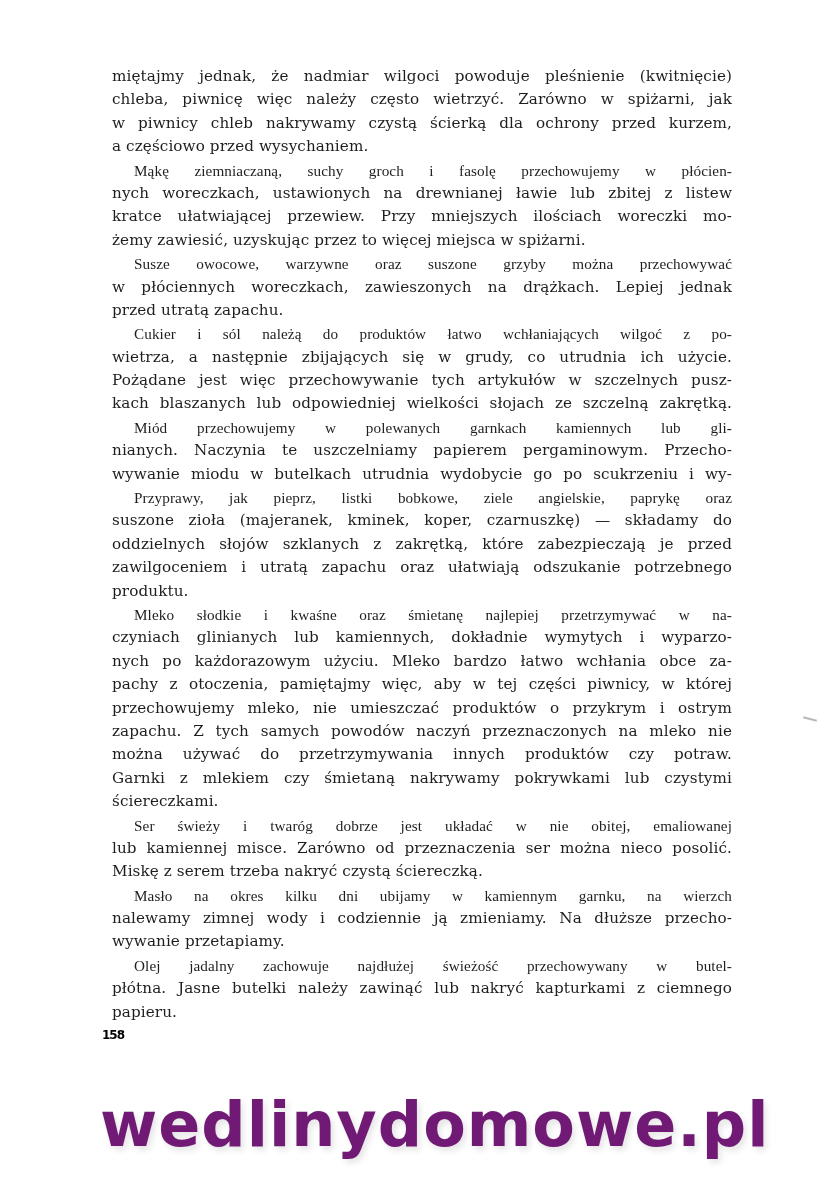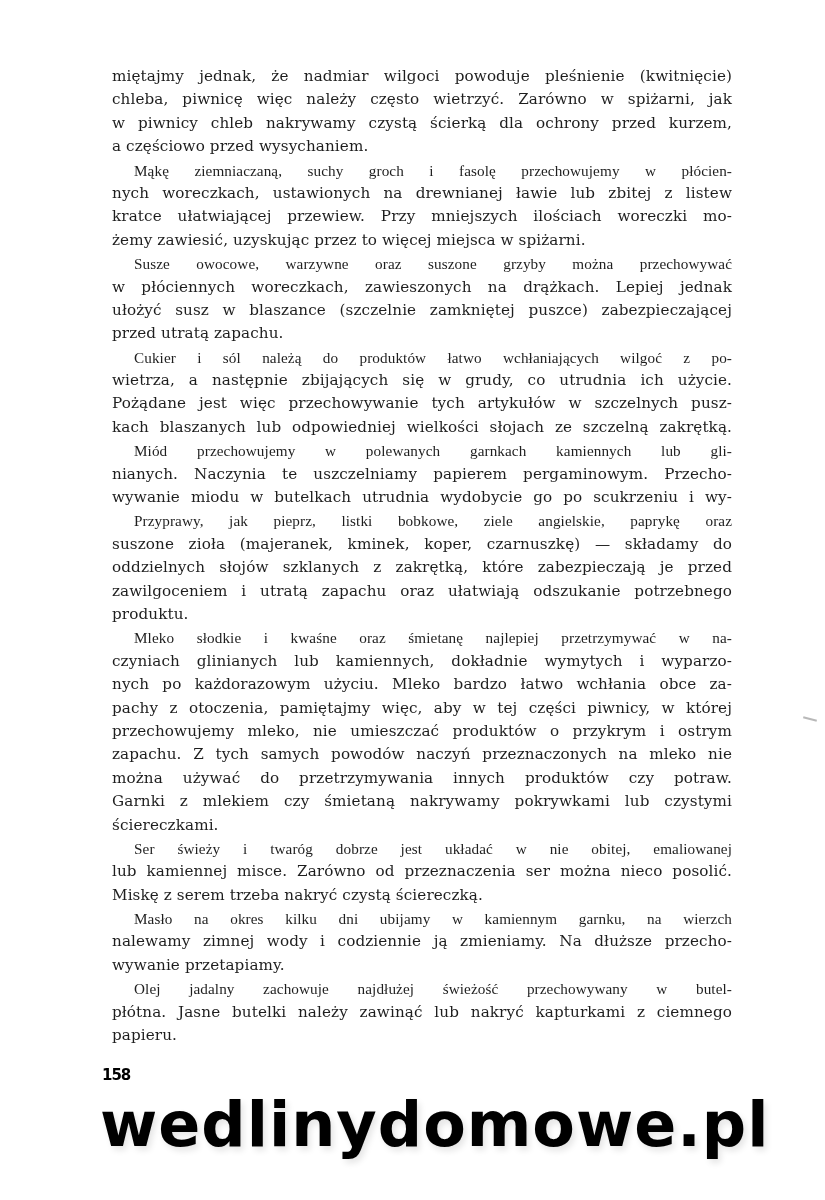--- a/index.html
+++ b/index.html
@@ -13,28 +13,28 @@
   }
   .line {
     display:block; height:23.4px; line-height:23.4px;
     font-size:15.2px; white-space:nowrap;
     text-align:justify; text-align-last:justify;
     letter-spacing:0.1px;
   }
   .line.last { text-align-last:left; }
   .line.indent { padding-left:22px;font-family:Liberation Serif, serif; }
   .page-number {
-    position:absolute; left:102px; top:1066px;
-    font-family:"DejaVu Sans", sans-serif; font-weight:bold; font-size:15px; color:#000;
+    position:absolute; left:102px; top:1028px;
+    font-family:"DejaVu Sans", sans-serif; font-weight:bold; font-size:12px; color:#000;
     letter-spacing:-1px;
   }
   .watermark {
     position:absolute; left:100px; top:1088px;
     font-family:"DejaVu Sans", sans-serif; font-weight:bold; font-size:62px;
-    color:#000000; letter-spacing:1px;
+    color:#701a75; letter-spacing:1px;
     text-shadow: 3px 4px 6px rgba(0,0,0,0.10), 0 0 2px rgba(0,0,0,0.04);
   }
   .scan-mark {
     position:absolute; left:803px; top:718px; width:14px; height:2px; background:#888;
     transform:rotate(15deg); opacity:0.6;
   }
 </style>
 </head>
 <body>
 
@@ -50,21 +50,20 @@
   <div>
     <span class="line indent">Mąkę ziemniaczaną, suchy groch i fasolę przechowujemy w płócien-</span>
     <span class="line">nych woreczkach, ustawionych na drewnianej ławie lub zbitej z listew</span>
     <span class="line">kratce ułatwiającej przewiew. Przy mniejszych ilościach woreczki mo-</span>
     <span class="line last">żemy zawiesić, uzyskując przez to więcej miejsca w spiżarni.</span>
   </div>
 
   <div>
     <span class="line indent">Susze owocowe, warzywne oraz suszone grzyby można przechowywać</span>
     <span class="line">w płóciennych woreczkach, zawieszonych na drążkach. Lepiej jednak</span>
-    <span class="line">ułożyć susz w blaszance (szczelnie zamkniętej puszce) zabezpieczającej</span>
     <span class="line last">przed utratą zapachu.</span>
   </div>
 
   <div>
     <span class="line indent">Cukier i sól należą do produktów łatwo wchłaniających wilgoć z po-</span>
     <span class="line">wietrza, a następnie zbijających się w grudy, co utrudnia ich użycie.</span>
     <span class="line">Pożądane jest więc przechowywanie tych artykułów w szczelnych pusz-</span>
     <span class="line">kach blaszanych lub odpowiedniej wielkości słojach ze szczelną zakrętką.</span>
   </div>
 

